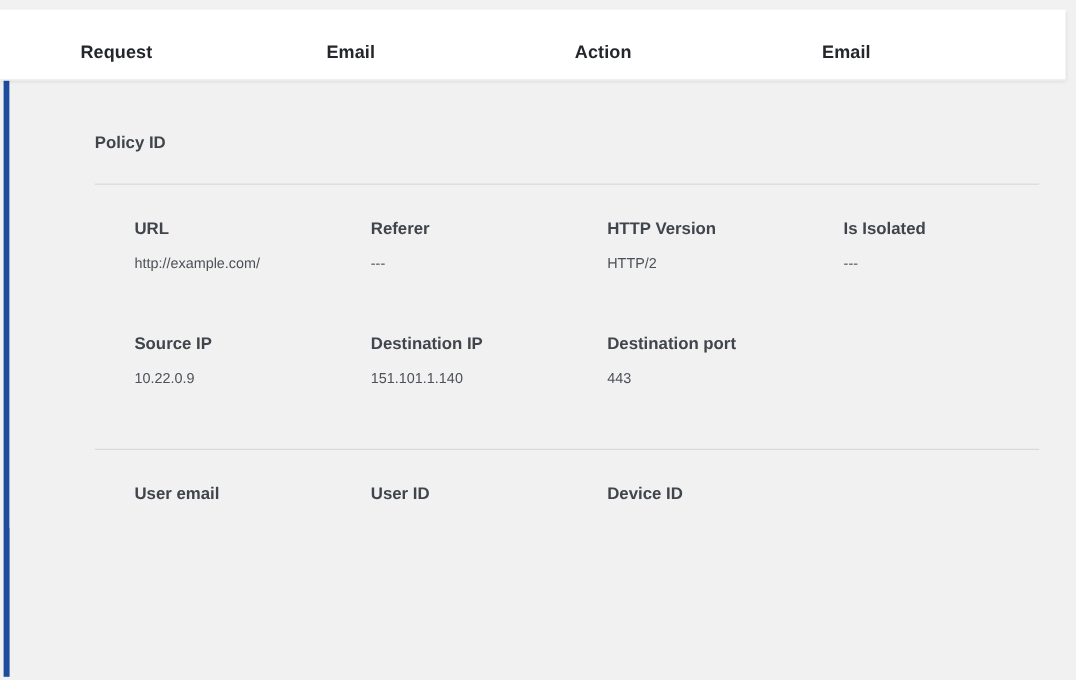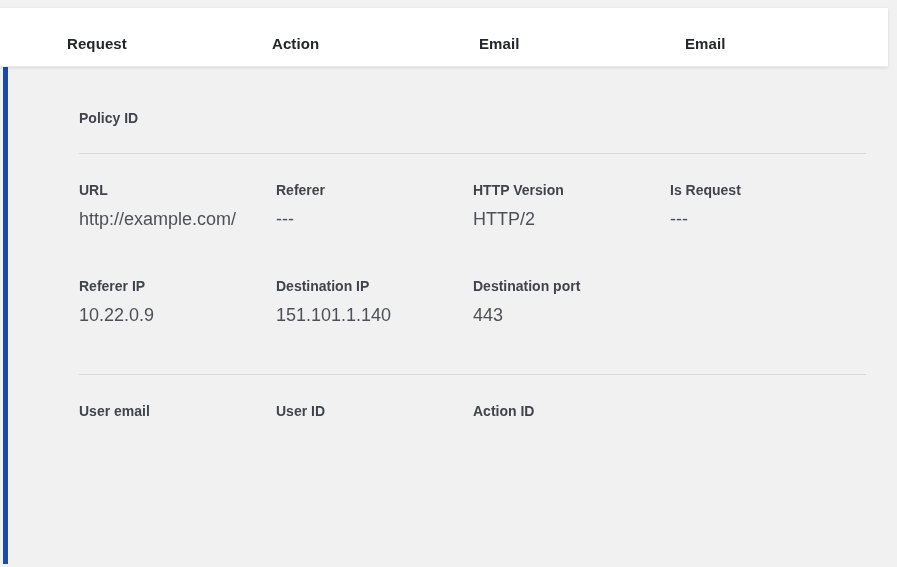--- a/index.html
+++ b/index.html
@@ -97,21 +97,21 @@
     background: #f1f1f2;
     padding: 43px 31px 20px 71px;
   }
   .field-label {
     font-size: 14px;
     font-weight: 700;
     color: #40444b;
     line-height: 17px;
   }
   .field-value {
-    font-size: 18px;
+    font-size: 12px;
     color: #4d5157;
     line-height: 18px;
     margin-top: 11px;
   }
   .policy-block { margin-bottom: 0; }
   .policy-link {
     display: block;
     width: 193px;
     margin-top: 13px;
     font-size: 14px;
@@ -125,33 +125,33 @@
     border: none;
     border-top: 1px solid #d9d9da;
     height: 0;
     margin: 26px 0 0 0;
   }
   .fields-grid {
     display: grid;
     grid-template-columns: 197px 197px 197px 1fr;
     margin-top: 28px;
   }
-  .field { margin-bottom: 50px; padding-right: 14px; }
+  .field { margin-bottom: 50px; padding-right: 14px; margin-left: 33px; }
   .fields-grid.last-grid { margin-top: 28px; }
   .fields-grid.last-grid .field { margin-bottom: 0; }
 </style>
 </head>
 <body>
 
 <div class="page">
 
   <div class="table-header">
     <div class="col-label">Request</div>
+    <div class="col-label">Email</div>
     <div class="col-label">Action</div>
-    <div class="col-label">Email</div>
     <div class="col-label">Email</div>
   </div>
 
   <div class="row-group">
 
 
     <div class="detail-panel">
 
       <div class="policy-block">
         <div class="field-label">Policy ID</div>
@@ -166,26 +166,26 @@
         </div>
         <div class="field">
           <div class="field-label">Referer</div>
           <div class="field-value">---</div>
         </div>
         <div class="field">
           <div class="field-label">HTTP Version</div>
           <div class="field-value">HTTP/2</div>
         </div>
         <div class="field">
-          <div class="field-label">Is Request</div>
+          <div class="field-label">Is Isolated</div>
           <div class="field-value">---</div>
         </div>
 
         <div class="field">
-          <div class="field-label">Referer IP</div>
+          <div class="field-label">Source IP</div>
           <div class="field-value">10.22.0.9</div>
         </div>
         <div class="field">
           <div class="field-label">Destination IP</div>
           <div class="field-value">151.101.1.140</div>
         </div>
         <div class="field">
           <div class="field-label">Destination port</div>
           <div class="field-value">443</div>
         </div>
@@ -196,21 +196,21 @@
       <div class="fields-grid last-grid">
         <div class="field">
           <div class="field-label">User email</div>
 
         </div>
         <div class="field">
           <div class="field-label">User ID</div>
 
         </div>
         <div class="field">
-          <div class="field-label">Action ID</div>
+          <div class="field-label">Device ID</div>
 
         </div>
         <div class="field"></div>
       </div>
 
     </div>
   </div>
 </div>
 
 </body></html>

